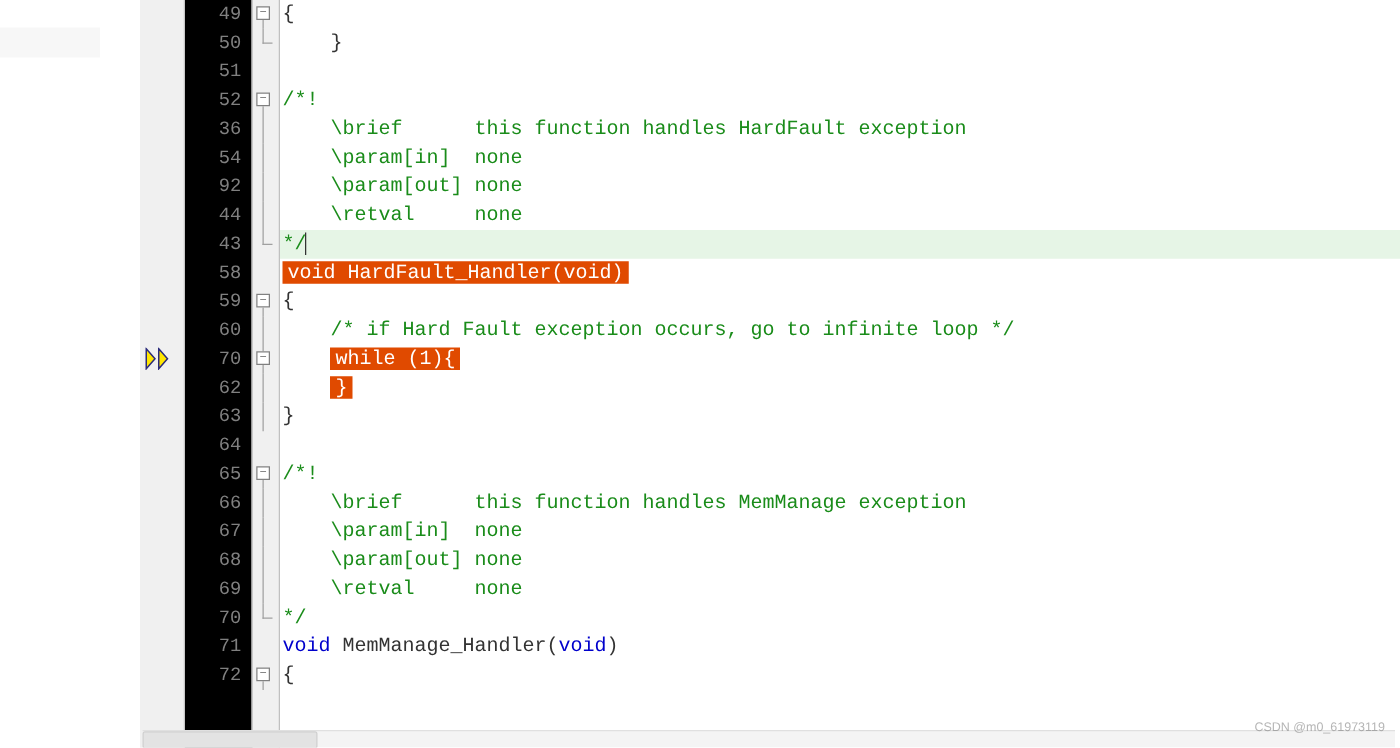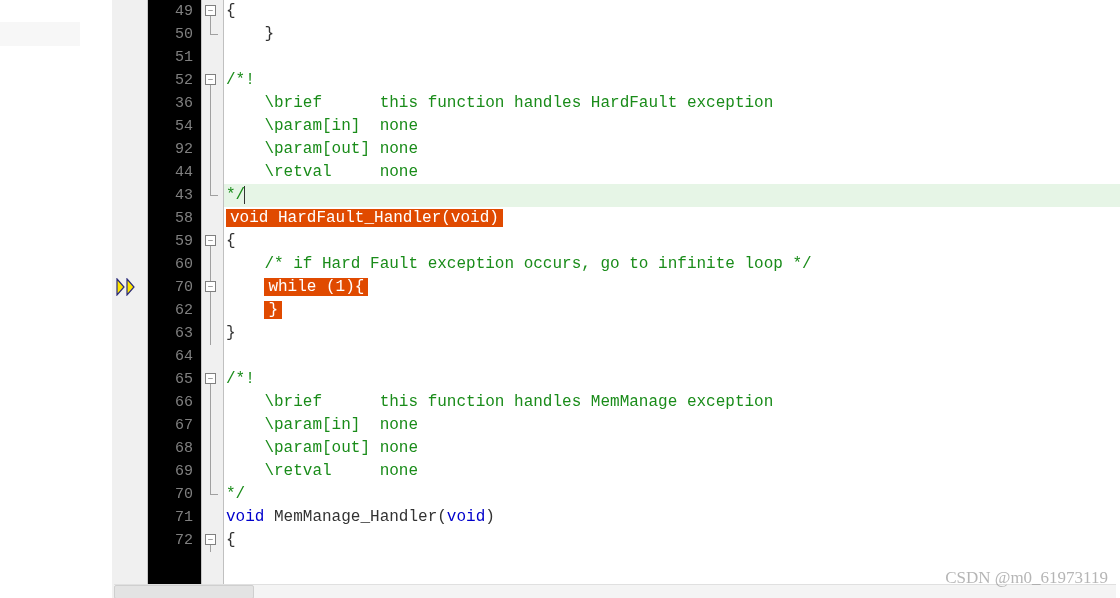--- a/index.html
+++ b/index.html
@@ -127,22 +127,22 @@
     top: 11px;
     width: 8px;
     height: 1px;
     background: #a0a0a0;
   }
   .watermark {
     position: absolute;
     right: 12px;
     bottom: 10px;
     color: rgba(120,120,120,0.55);
-    font-family: Liberation Serif, serif;
-    font-size: 17px;
+    font-family: Liberation Sans, sans-serif;
+    font-size: 10px;
   }
   .hscroll {
     position:absolute;
     left: 114px;
     right: 4px;
     bottom: 0;
     height: 14px;
     background:#f4f4f4;
     border-top:1px solid #e0e0e0;
   }

